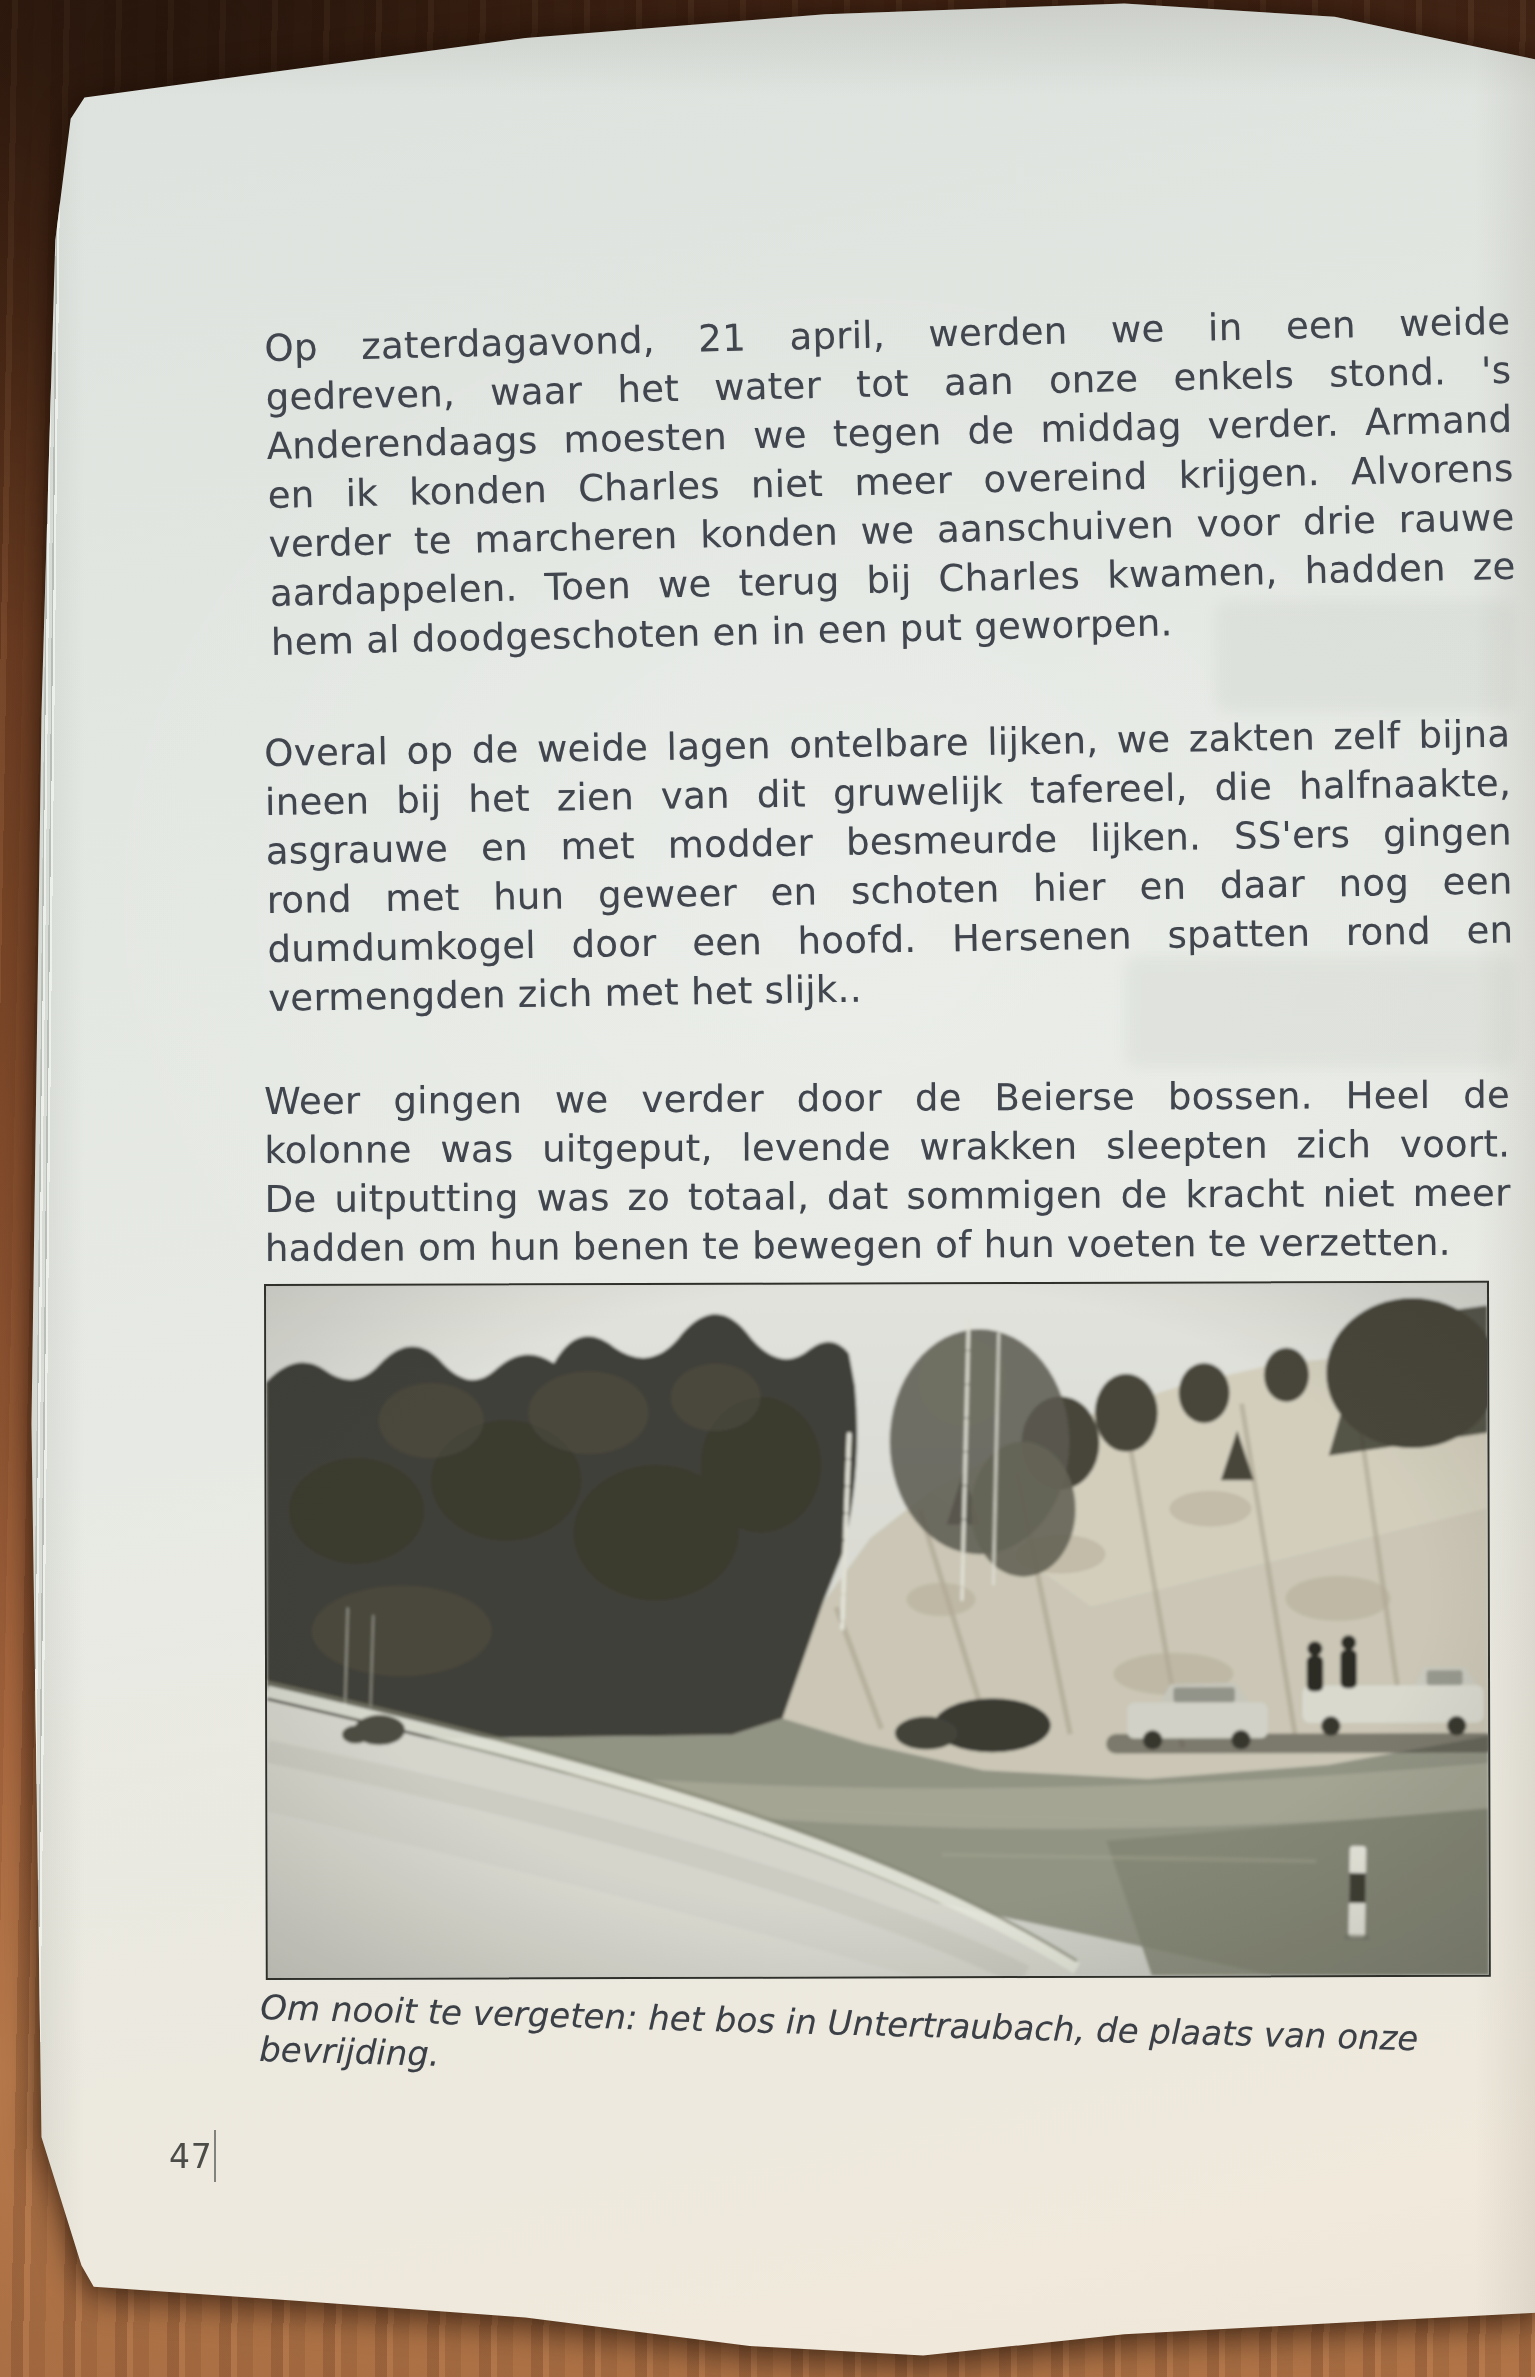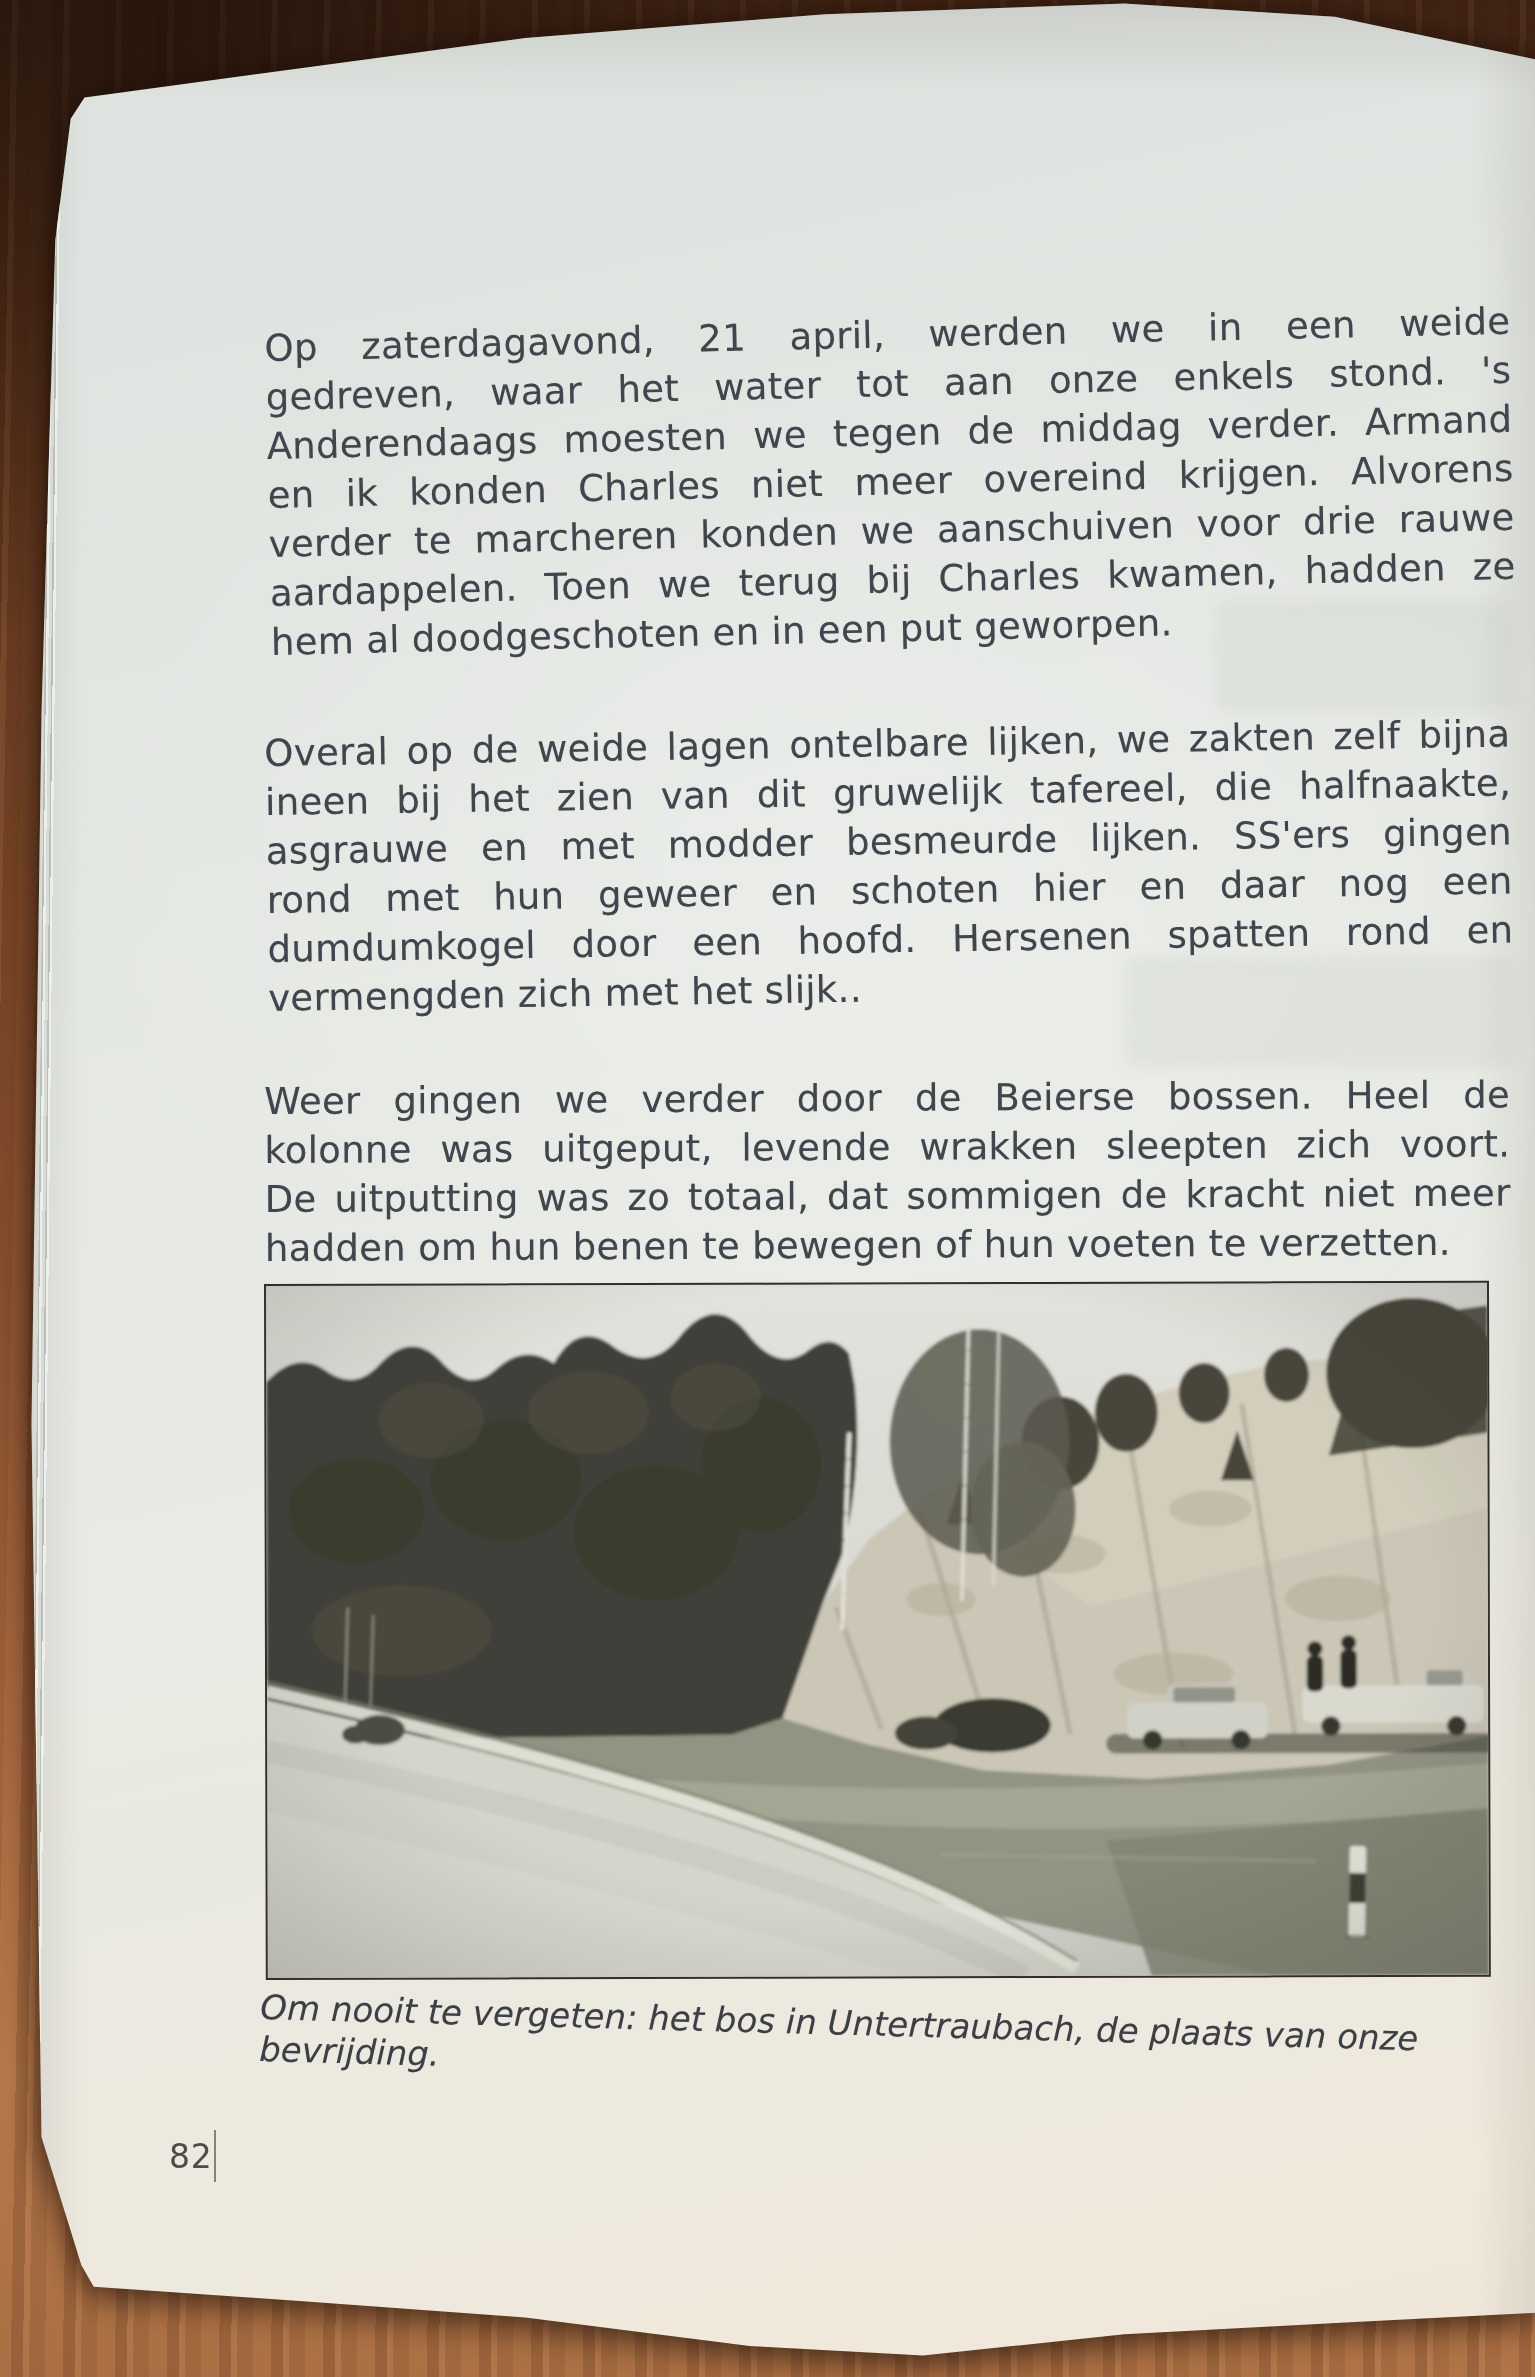--- a/index.html
+++ b/index.html
@@ -249,17 +249,17 @@
           </g>
         </g>
 
         <rect x="0" y="0" width="1630" height="922" fill="url(#vig)"></rect>
         <rect x="0" y="0" width="1630" height="922" fill="#cfc9b8" opacity=".06"></rect>
       </svg>
     </div>
 
     <div class="caption">Om nooit te vergeten: het bos in Untertraubach, de plaats van onze bevrijding.</div>
 
-    <div class="pagenum">82</div>
+    <div class="pagenum">47</div>
     <div class="pagenum-rule"></div>
   </div>
 </div>
 
 
 </body></html>

